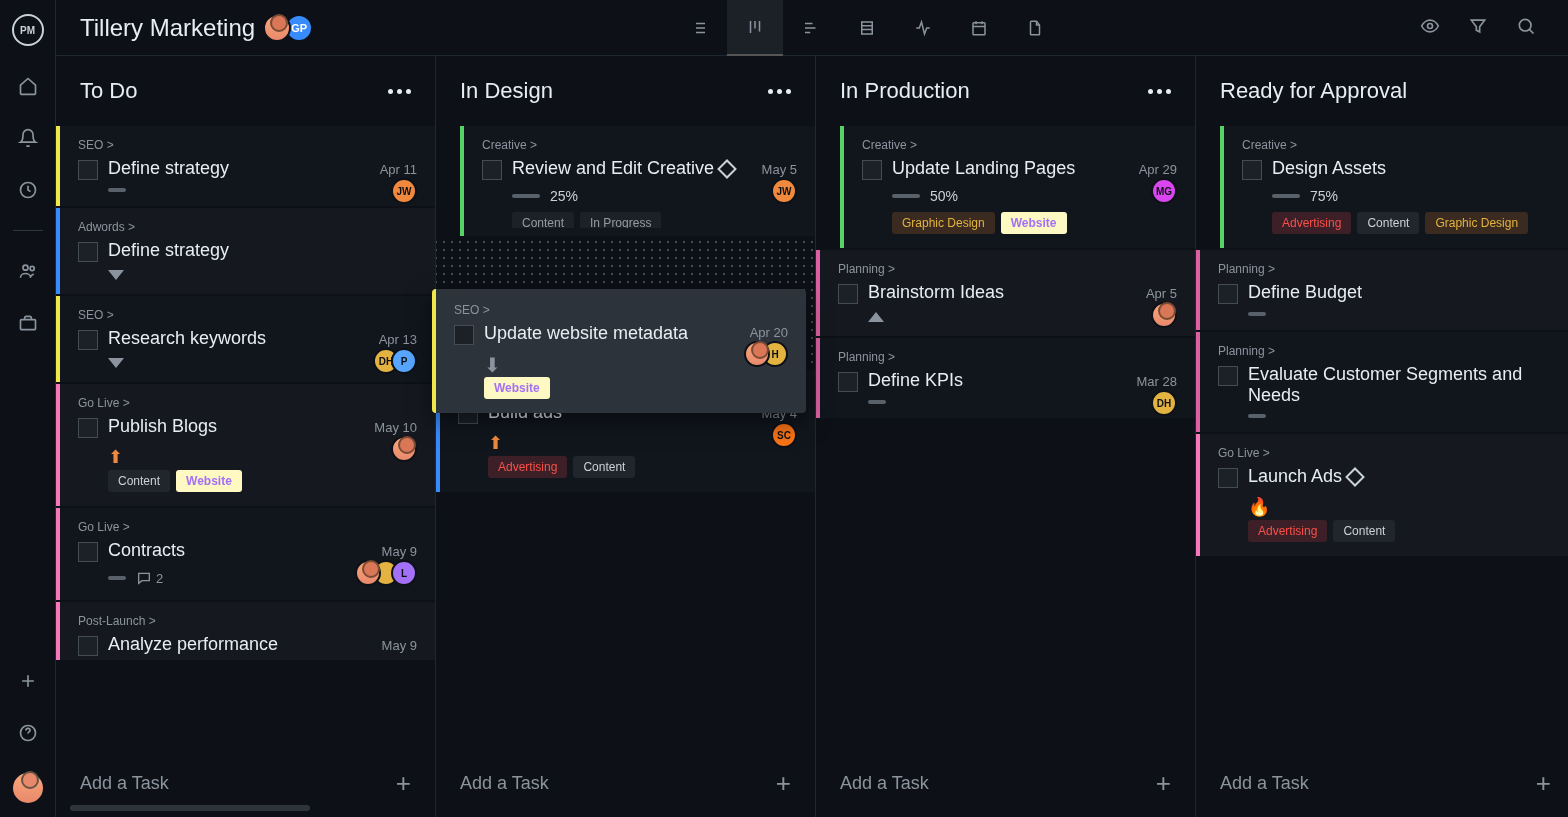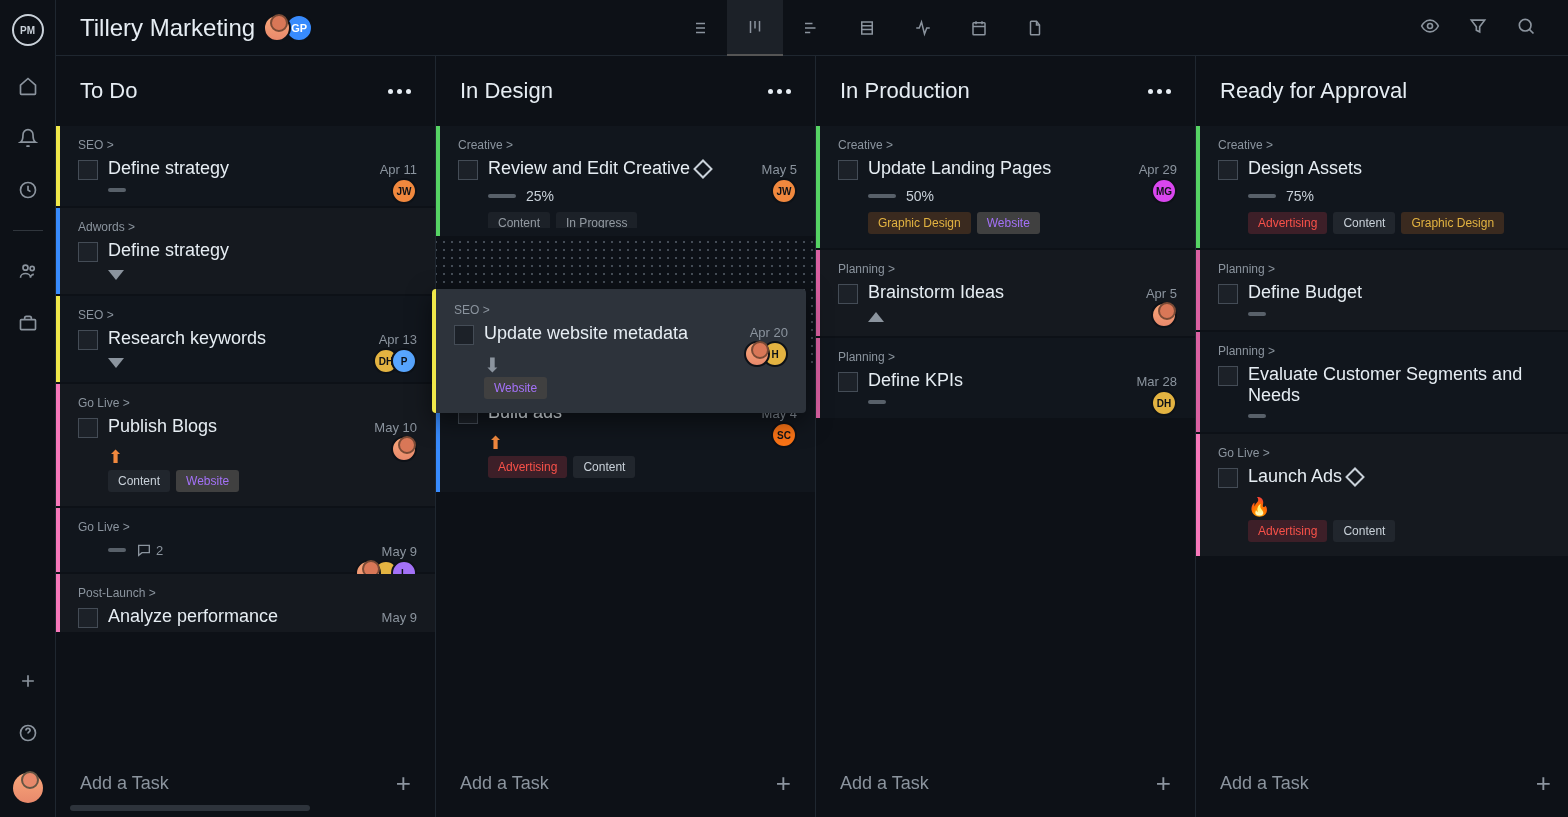--- a/index.html
+++ b/index.html
@@ -49,37 +49,37 @@
 .pct { font-size:14px; color:#c9d1d9; }
 .pri { width:16px; height:16px; }
 .pri.down { width:0; height:0; border-left:8px solid transparent; border-right:8px solid transparent; border-top:10px solid #8b949e; }
 .pri.up-o { font-size:18px; color:#f0883e; }
 .pri.up-gray { width:0;height:0;border-left:8px solid transparent;border-right:8px solid transparent;border-bottom:10px solid #8b949e; }
 .pri.dn-arrow { font-size:20px; color:#8b949e; }
 .pri.fire { font-size:18px; color:#da3633; }
 .tags { display:flex; gap:6px; margin-left:30px; margin-top:8px; flex-wrap:wrap; }
 .tag { padding:4px 10px; border-radius:3px; font-size:12px; background:#21262d; color:#c9d1d9; }
 .tag.red { background:#3d1f28; color:#f85149; }
-.tag.purple { background:#404040; color:#a371f7; }
+.tag.purple { background:#fef9c3; color:#a371f7;font-weight:bold; }
 .tag.orange { background:#3a2a1f; color:#e3b341; }
 .cardav { position:absolute; right:18px; top:52px; display:flex;text-align:center; }
 .cardav .av { width:26px; height:26px; font-size:10px; margin-left:-8px; }
 .comments { display:flex; align-items:center; gap:4px; color:#8b949e; font-size:13px; }
 .comments svg { width:16px; height:16px; }
 .diamond { display:inline-block; width:14px; height:14px; border:2px solid #c9d1d9; transform:rotate(45deg); margin-left:6px; vertical-align:middle; }
 
 .addtask { padding:18px 24px; font-size:18px; color:#8b949e; display:flex; align-items:center; justify-content:space-between; cursor:pointer; }
 .addtask .plus { font-size:26px; color:#8b949e; font-weight:300; }
 
 
 .dragcard { position:absolute; left:376px; top:233px; width:374px; background:#2d333b; border-left:4px solid #f0e84a; padding:14px 18px; z-index:100; box-shadow:0 8px 24px rgba(0,0,0,.5); border-radius:4px; }
 .dropzone { background-image:radial-gradient(#444c56 1px, transparent 1px); background-size:8px 8px; height:130px; margin:0 0 2px 0; border-left:4px solid transparent; }
 
 
-.c-yellow{border-left-color:#f0e84a;} .c-blue{border-left-color:#388bfd;} .c-pink{border-left-color:#f778ba;} .c-green{border-left-color:#56d364;} .c-magenta{border-left-color:#db61a2;}
+.c-yellow{border-left-color:#f0e84a;} .c-blue{border-left-color:#388bfd;} .c-pink{border-left-color:#f778ba;} .c-green{border-left-color:#56d364;margin-left:24px;} .c-magenta{border-left-color:#db61a2;}
 
 .hscroll { position:absolute; bottom:4px; left:70px; right:20px; height:8px; }
 .hscroll-thumb { height:6px; background:#2d333b; border-radius:3px; width:240px; }
 </style>
 </head>
 <body>
 
 <div class="app">
   <div class="sidebar">
     <div class="logo">PM</div>
@@ -254,20 +254,24 @@
               <div class="cardmeta">
                 <span class="pri up-o">⬆</span>
               </div>
               <div class="tags">
                 <span class="tag ">Content</span>
                 <span class="tag purple">Website</span>
               </div>
             </div>
             <div class="card c-pink">
               <div class="crumb">Go Live &gt;</div>
+              <div class="cardrow">
+                <div class="chk"></div>
+                <div class="cardtitle">Contracts</div>
+              </div>
               <div class="carddate">May 9</div>
               <div class="cardav">
                 <div class="av cartoon"></div>
                 <div class="av" style="background: rgb(227, 179, 65); color: rgb(13, 17, 23);"></div>
                 <div class="av" style="background: rgb(163, 113, 247); color: rgb(13, 17, 23);">L</div>
               </div>
               <div class="cardmeta">
                 <span class="bar"></span>
                 <span class="comments"><svg viewBox="0 0 24 24" fill="none" stroke="currentColor" stroke-width="2">
                     <path d="M4 5h16v11H9l-5 4V5z"></path>

